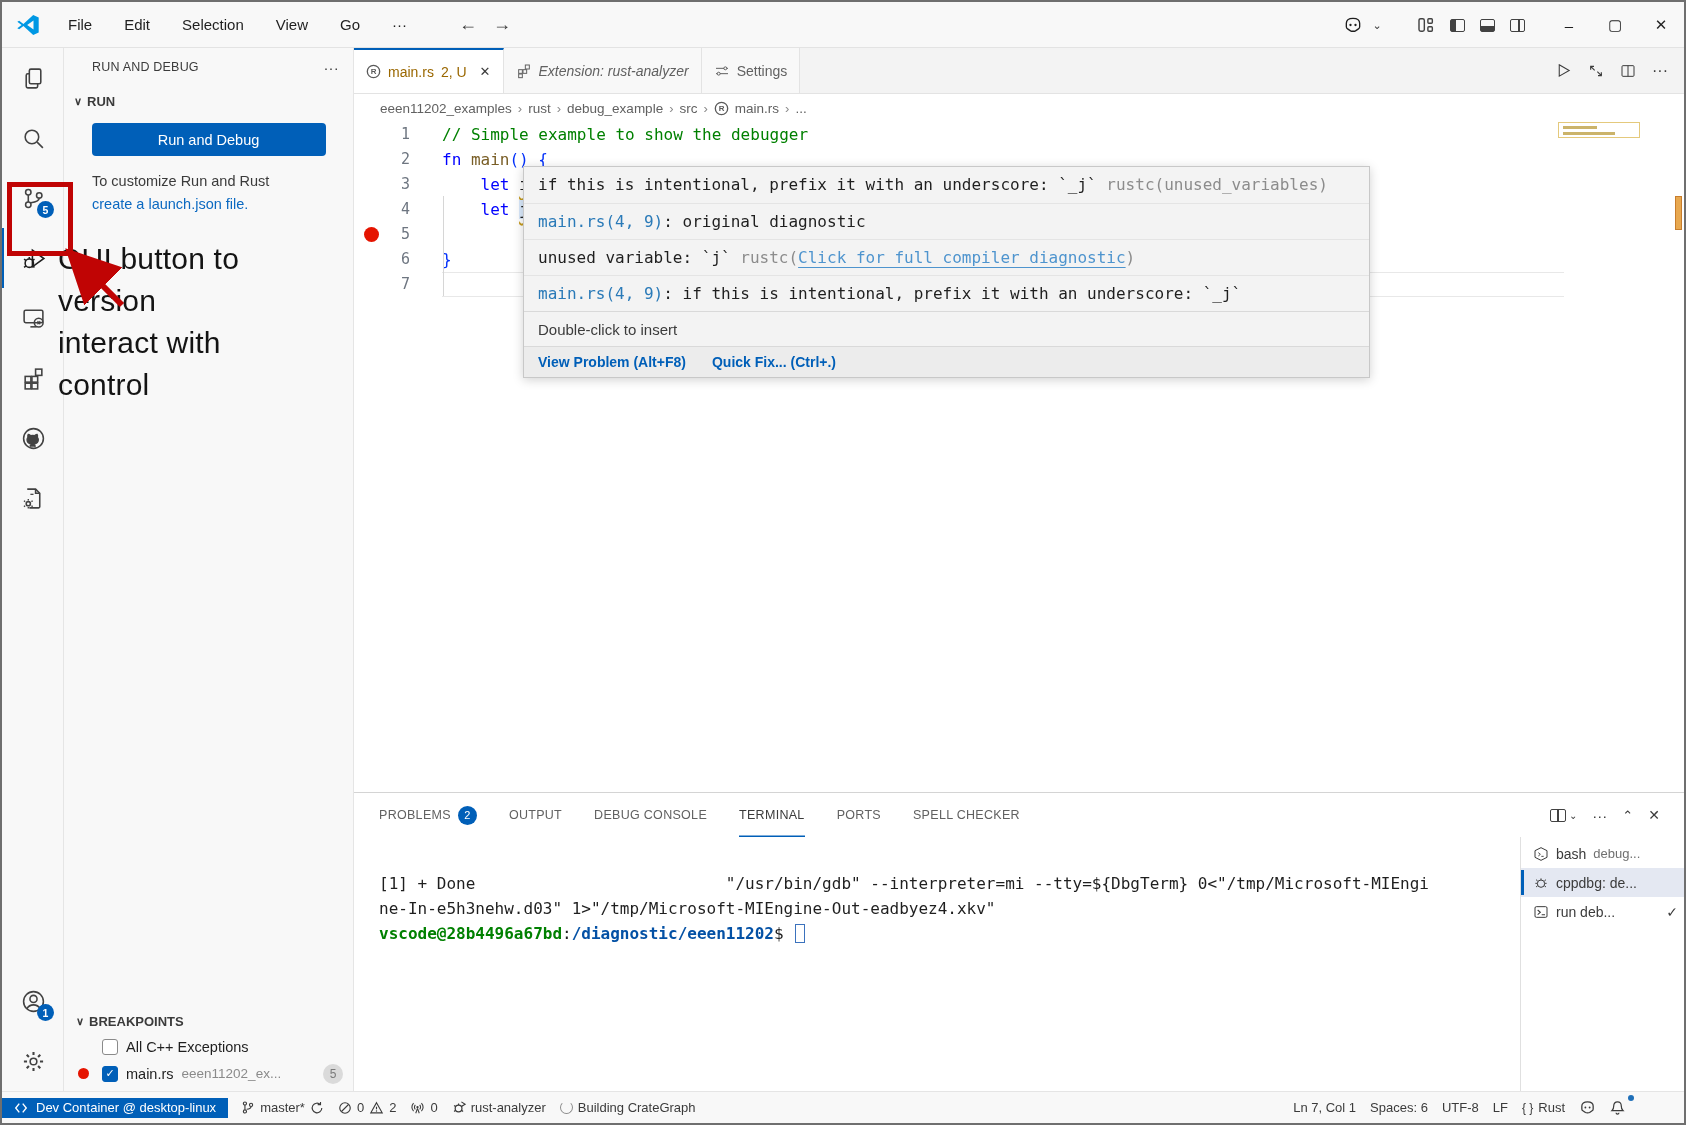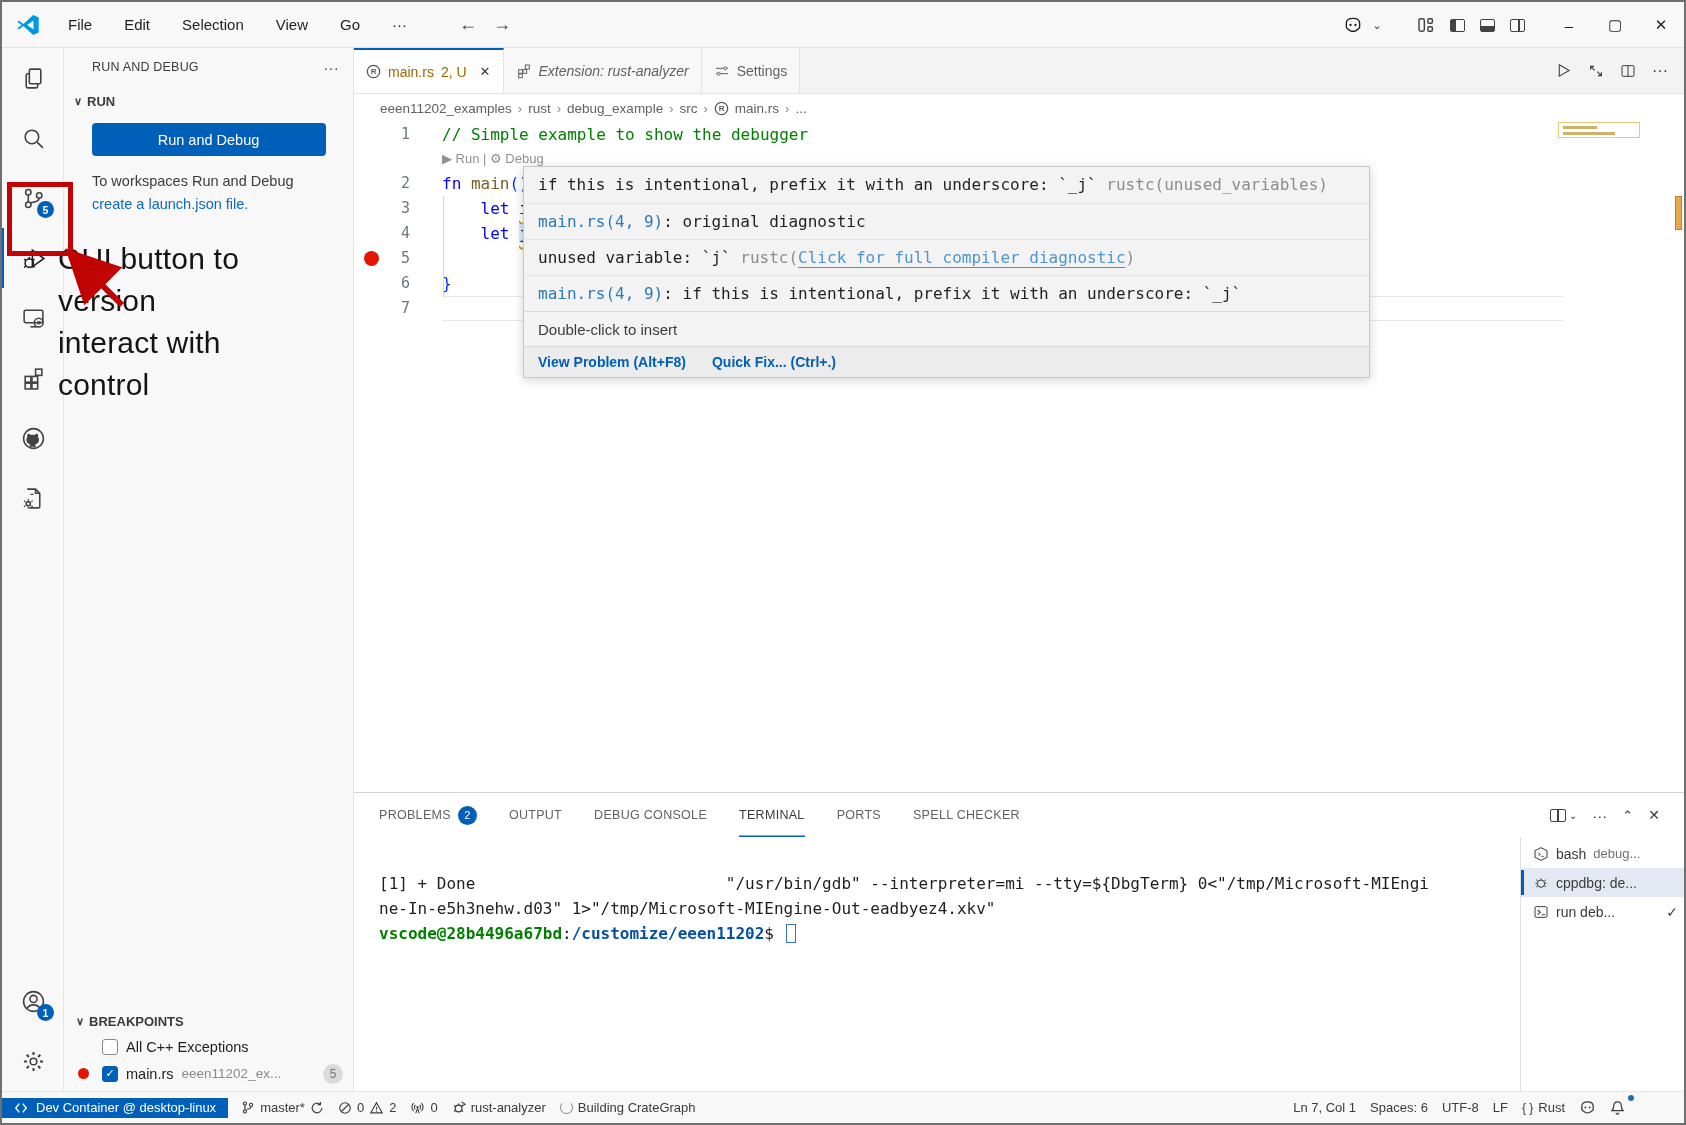--- a/index.html
+++ b/index.html
@@ -311,21 +311,21 @@
       <span>RUN AND DEBUG</span>
       <span class="sp"></span>
       <span style="font-size:15px;color:#3b3b3b">···</span>
     </div>
     <div class="sb-section">
       <span class="chev">∨</span>
       <span>RUN</span>
     </div>
     <button class="run-btn">Run and Debug</button>
     <div class="sb-hint">
-      <span>To workspaces Run and Debug</span><br>
+      <span>To customize Run and Rust</span><br>
       <span class="sb-link">create a launch.json file.</span>
     </div>
 
     <div class="breakpoints">
       <div class="sb-section" style="padding-left:12px">
         <span class="chev">∨</span>
         <span>BREAKPOINTS</span>
       </div>
       <div id="bp-rows">
           <div class="bp-row">
@@ -430,21 +430,20 @@
         </span>
         <span>main.rs</span>
         <span class="bc-sep">›</span>
         <span>...</span>
       </div>
     <div class="code" id="code">
         <div class="code-row">
           <div class="gutter">1</div>
           <div class="codetext"><span class="tok-cm">// Simple example to show the debugger</span></div>
         </div>
-        <div class="codelens">▶ Run | ⚙ Debug</div>
         <div class="code-row">
           <div class="gutter">2</div>
           <div class="codetext"><span class="tok-kw">fn</span><span class="tok-pl"> </span><span class="tok-fn">main</span><span class="tok-br">()</span><span class="tok-pl"> </span><span class="tok-br">{</span></div>
         </div>
         <div class="code-row">
           <div class="gutter">3</div>
           <div class="codetext"><span class="tok-pl">    </span><span class="tok-kw">let</span><span class="tok-pl"> </span><span class="tok-sq">i</span><span class="tok-inlay">: i32</span><span class="tok-pl"> = </span><span class="tok-num">0</span><span class="tok-pl">;</span></div>
         </div>
         <div class="code-row">
           <div class="gutter">4</div>
@@ -516,21 +515,21 @@
         </span>
         <span style="font-size:15px">···</span>
         <span style="font-size:13px">⌃</span>
         <span style="font-size:14px">✕</span>
       </div>
     </div>
     <div class="panel-body">
       <div class="terminal-out" id="terminal-out">
           <div class="t-line"><span>[1] + Done                          "/usr/bin/gdb" --interpreter=mi --tty=${DbgTerm} 0&lt;"/tmp/Microsoft-MIEngi</span></div>
           <div class="t-line"><span>ne-In-e5h3nehw.d03" 1&gt;"/tmp/Microsoft-MIEngine-Out-eadbyez4.xkv"</span></div>
-          <div class="t-line"><span class="t-green">vscode@28b4496a67bd</span><span>:</span><span class="t-blue">/customize/eeen11202</span><span>$ </span><span class="t-cursor"></span></div>
+          <div class="t-line"><span class="t-green">vscode@28b4496a67bd</span><span>:</span><span class="t-blue">/diagnostic/eeen11202</span><span>$ </span><span class="t-cursor"></span></div>
         </div>
       <div class="terminal-list" id="terminal-list">
           <div class="tl-item">
             <span style="display: flex;">
               <svg class="i" width="16" height="16" viewBox="0 0 24 24" fill="none" stroke="currentColor" stroke-width="1.5">
                 <path d="M12 2.5 21 7v10l-9 4.5L3 17V7l9-4.5z"></path>
                 <path d="M8 10l3 2.5L8 15M12.5 15.5H16" stroke-width="1.4"></path>
               </svg>
             </span>
             <span>bash</span>

